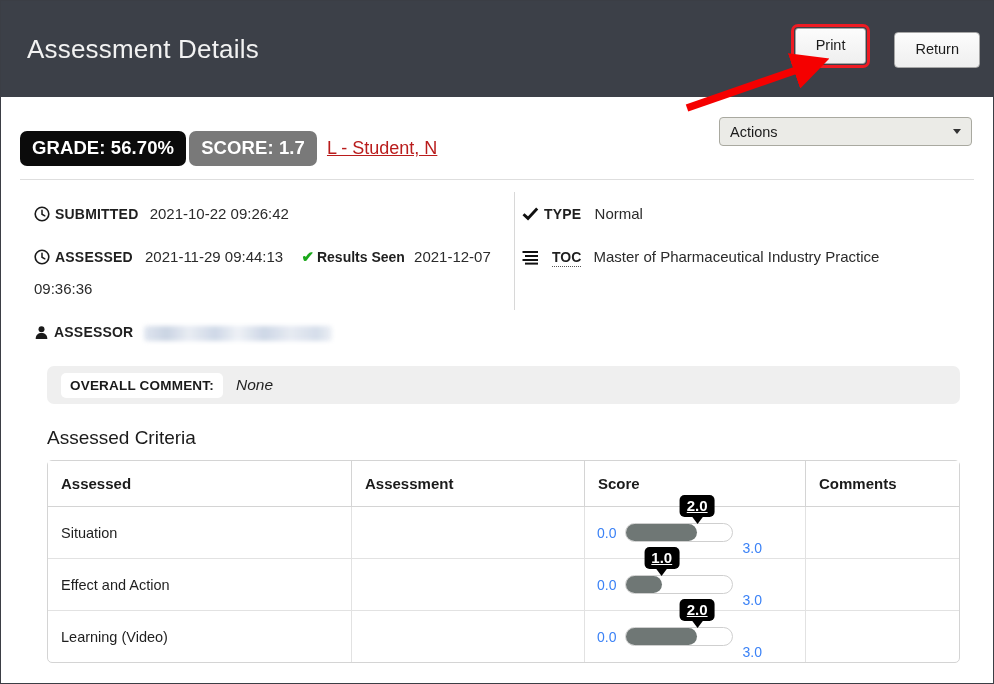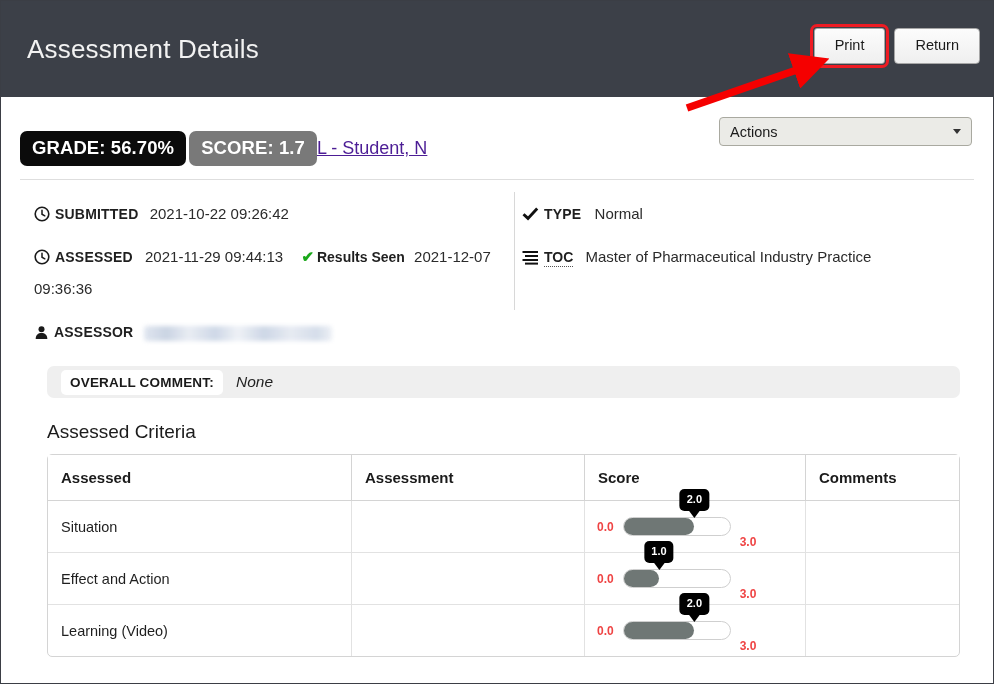--- a/index.html
+++ b/index.html
@@ -37,22 +37,22 @@
     font-size: 26px;
     font-weight: 400;
     letter-spacing: 0.2px;
     line-height: 32px;
   }
   .header-actions {
     position: absolute;
     right: 13px;
     top: 23px;
     display: flex;
-    gap: 5px;
-    align-items: center;
+    gap: 24px;
+    align-items: flex-end;
   }
   .btn {
     font-family: "Liberation Sans", sans-serif;
     font-size: 14.5px;
     color: #1c1c1c;
     background: linear-gradient(to bottom, #fcfcfc 0%, #efefef 100%);
     border: 1px solid #a6a6a6;
     border-radius: 4px;
     padding: 8px 20px 9px 20px;
     line-height: 17px;
@@ -107,22 +107,23 @@
     color: #ffffff;
     padding: 6px 12px 7px 12px;
     border-radius: 7px;
     line-height: 22px;
     letter-spacing: 0.1px;
     white-space: nowrap;
   }
   .badge-grade { background: #0b0b0b; }
   .badge-score { background: #797979; margin-left: 3px; }
   .student-link {
+    margin-left: 10px;
     font-size: 18px;
-    color: #4c1d95;
+    color: #b91c1c;
     text-decoration: underline;
     cursor: pointer;
     white-space: nowrap;
   }
   .actions-select {
     position: absolute;
     right: 8px;
     top: 4px;
     width: 253px;
     box-sizing: border-box;
@@ -202,34 +203,35 @@
     border-radius: 3px;
     background: linear-gradient(90deg,#dfe5ef 0%,#c8d2e2 12%,#e8ecf3 24%,#ccd6e6 38%,#eef1f6 50%,#cbd5e5 64%,#e6eaf2 78%,#d3dce9 92%,#eceff5 100%);
     filter: blur(2.2px);
     opacity: .95;
   }
   .abbr-toc {
     font-weight: bold;
     font-size: 14px;
     border-bottom: 1.5px dotted #555;
     padding-bottom: 1px;
+    margin-left: 8px;
   }
   .link-blue {
     color: #0b5fbd;
     text-decoration: underline;
     font-size: 15px;
     cursor: pointer;
   }
 
   
   .comment-box {
     margin: 8px 20px 0 33px;
     background: #efefef;
     border-radius: 7px;
-    height: 32px;
+    height: 38px;
     display: flex;
     align-items: center;
     padding: 0 14px;
   }
   .comment-pill {
     background: #ffffff;
     border-radius: 5px;
     padding: 5px 9px;
     font-size: 13.5px;
     font-weight: bold;
@@ -289,23 +291,23 @@
   .col-score { width: 207px; }
 
   
   .score-cell { padding-left: 12px !important; }
   .score-wrap {
     display: flex;
     align-items: center;
     position: relative;
   }
   .score-min, .score-max {
-    font-size: 12px;
-    color: #ef4444;
-    font-weight: 700;
+    font-size: 14px;
+    color: #3b82f6;
+    font-weight: 400;
   }
   .score-max { margin-left: 9px; margin-top: 30px; }
   .track {
     position: relative;
     width: 108px;
     height: 19px;
     background: #ffffff;
     border: 1px solid #cfcfcf;
     border-radius: 10px;
     margin-left: 9px;
@@ -316,26 +318,27 @@
     left: 0; top: 0; bottom: 0;
     background: #6f7775;
     border-radius: 10px;
   }
   .bubble {
     position: absolute;
     bottom: 24px;
     transform: translateX(-50%);
     background: #000000;
     color: #ffffff;
-    font-size: 11px;
+    font-size: 15px;
     font-weight: bold;
     padding: 3px 7px 4px 7px;
     border-radius: 5px;
     line-height: 15px;
     white-space: nowrap;
+    text-decoration: underline;
   }
   .bubble::after {
     content: "";
     position: absolute;
     left: 50%;
     margin-left: -6px;
     bottom: -7px;
     width: 0; height: 0;
     border-left: 6px solid transparent;
     border-right: 6px solid transparent;

